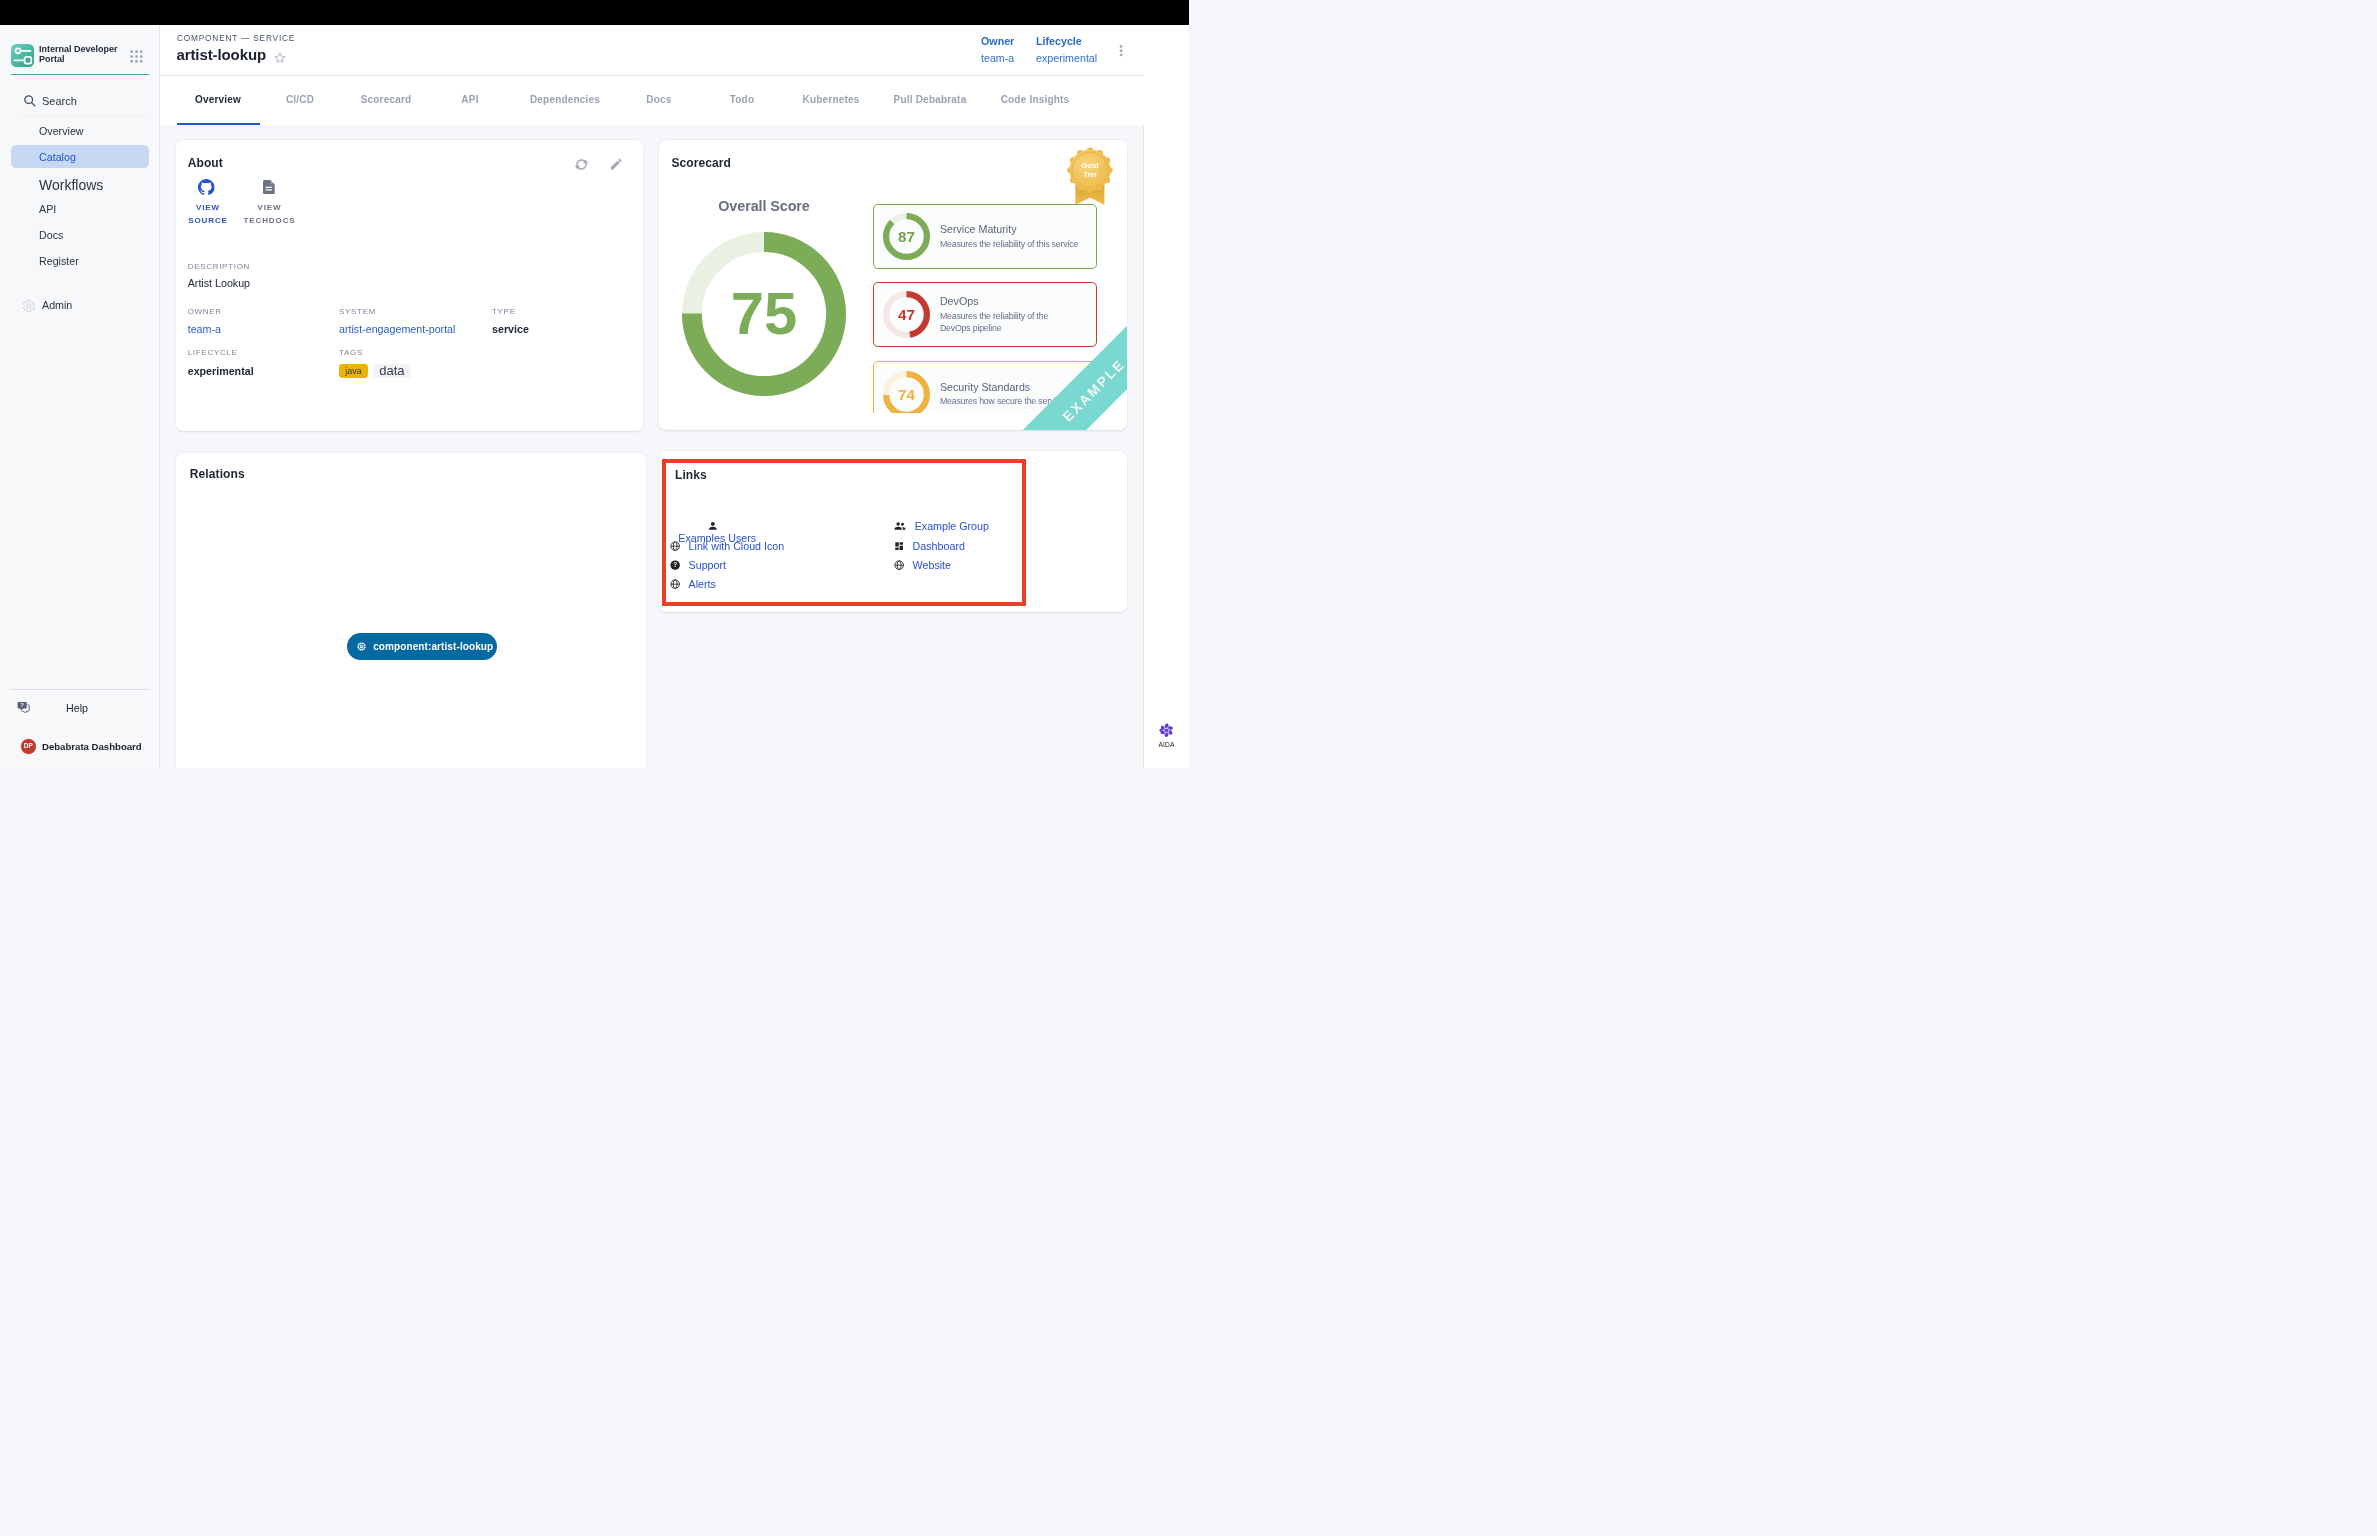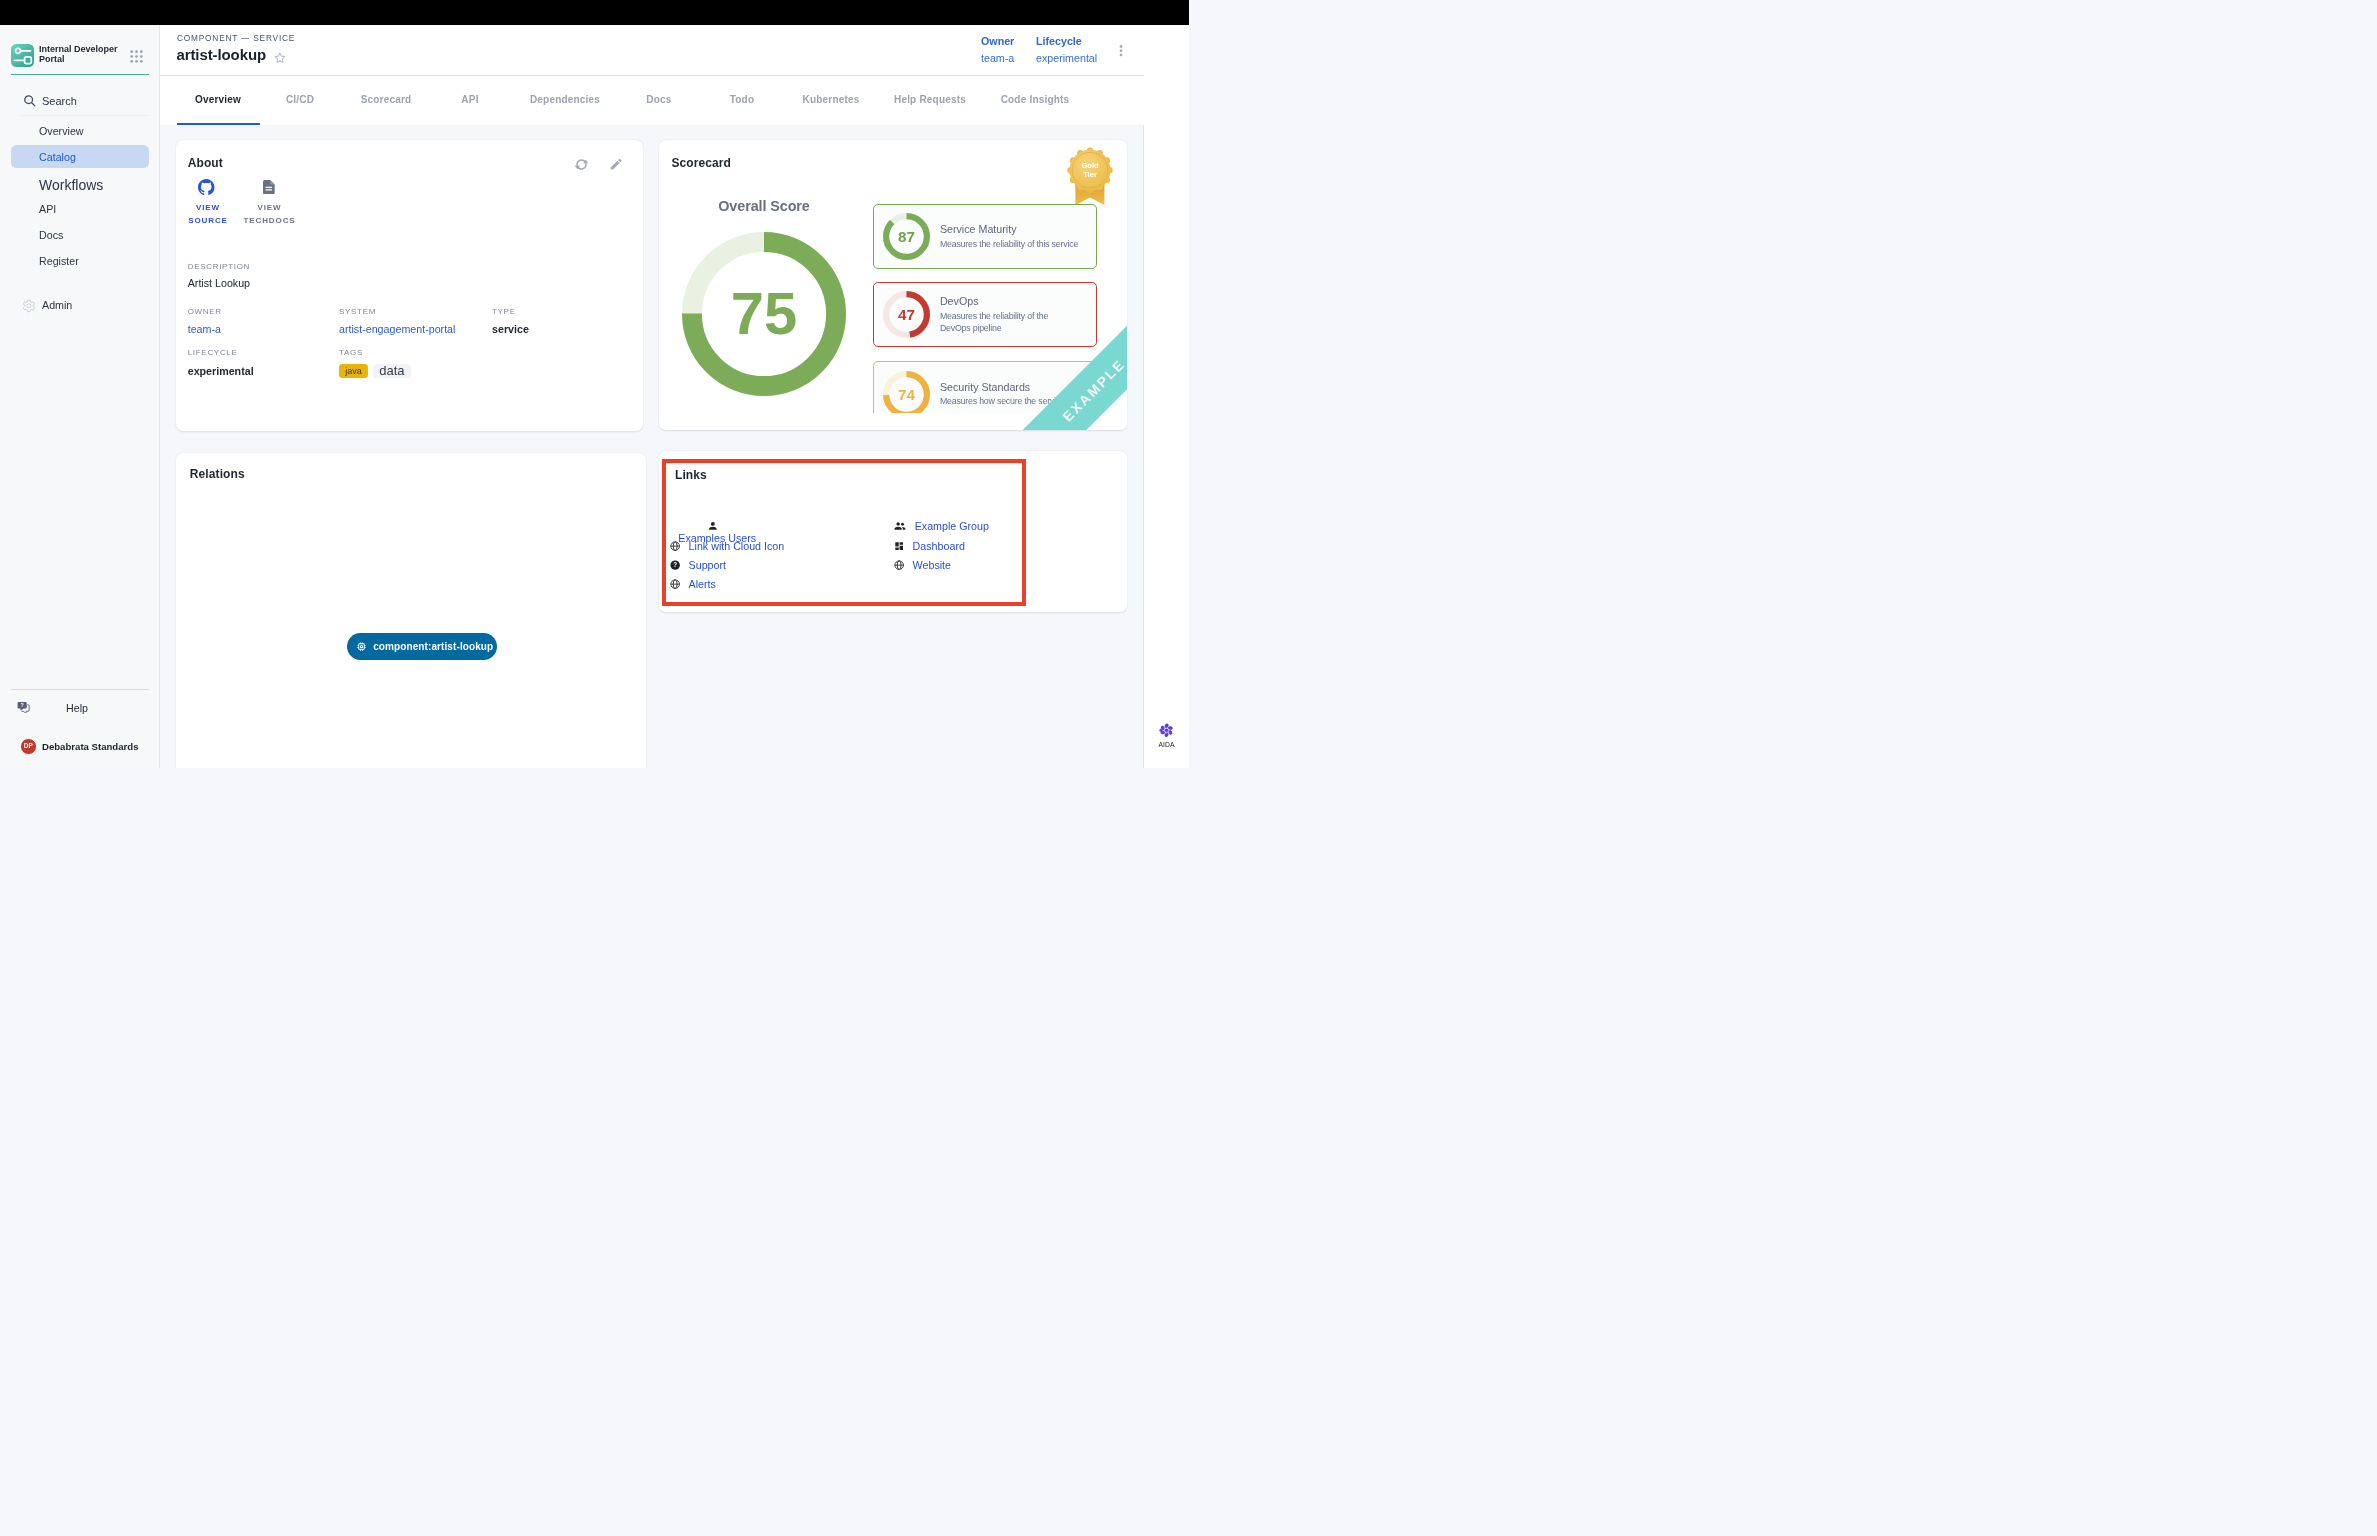--- a/index.html
+++ b/index.html
@@ -78,21 +78,21 @@
 
   <div class="abs" style="left:11px;top:664px;width:138px;height:0.7px;background:#d9dbe1;"></div>
   <svg class="abs" style="left:17px;top:676px;" width="13" height="12.4" viewBox="0 0 24 23" fill="#565f71">
     <path d="M2 1h13a2 2 0 0 1 2 2v8a2 2 0 0 1-2 2h-4l-4.2 3.4c-.5.4-1.3 0-1.3-.6V13H2a2 2 0 0 1-2-2V3a2 2 0 0 1 2-2z" transform="translate(1,1)"></path>
     <path d="M19 7h1.5a2 2 0 0 1 2 2v8a2 2 0 0 1-2 2h-3.5v2.6c0 .6-.8 1-1.3.6L11.5 19H8.2" fill="none" stroke="#565f71" stroke-width="1.7"></path>
     <text x="9.3" y="10.6" font-size="10" font-weight="700" fill="#fff" text-anchor="middle" font-family="Liberation Sans,sans-serif">?</text>
   </svg>
   <div class="abs" style="left:42px;top:677px;font-size:10.7px;color:#222a37;padding-left:24px;">Help</div>
   <div class="abs" style="left:20px;top:713px;width:16.5px;height:16.5px;border-radius:50%;background:#bd3a2f;border:1.4px solid #fff;box-sizing:border-box;"></div>
   <div class="abs" style="left:20px;top:713px;width:16.5px;height:16.5px;line-height:15px;text-align:center;font-size:6.5px;font-weight:700;color:#fff;">DP</div>
-  <div class="abs" style="left:42px;top:716px;font-size:9.6px;font-weight:700;color:#1a212d;">Debabrata Standards</div>
+  <div class="abs" style="left:42px;top:716px;font-size:9.6px;font-weight:700;color:#1a212d;">Debabrata Dashboard</div>
 </div>
 
 <div class="abs rightcol" id="rightcol">
   <svg class="abs" style="left:14.4px;top:697px;" width="16.5" height="16.5" viewBox="0 0 24 24">
     <defs>
         <linearGradient id="pg" x1="0" y1="0" x2="1" y2="1">
       <stop offset="0" stop-color="#4a23c6"></stop>
           <stop offset="1" stop-color="#7e57e8"></stop>
         </linearGradient>
       </defs>
@@ -129,21 +129,21 @@
 <div class="abs" id="tabs" style="left:160px;top:76px;width:984px;height:49px;background:#fff;">
   <div>
     <div class="tab" style="left:58px;color:#232b37;">Overview</div>
     <div class="tab" style="left:140px;">CI/CD</div>
     <div class="tab" style="left:226px;">Scorecard</div>
     <div class="tab" style="left:310px;">API</div>
     <div class="tab" style="left:405px;">Dependencies</div>
     <div class="tab" style="left:499px;">Docs</div>
     <div class="tab" style="left:582px;">Todo</div>
     <div class="tab" style="left:671px;">Kubernetes</div>
-    <div class="tab" style="left:770px;">Help Requests</div>
+    <div class="tab" style="left:770px;">Pull Debabrata</div>
     <div class="tab" style="left:875px;">Code Insights</div>
     </div>
   <div class="abs" style="left:16.5px;top:47px;width:83px;height:2.1px;background:#1f59d2;"></div>
 </div>
 
 <div class="card" id="about" style="left:176px;top:140px;width:467px;height:291px;">
   <div class="abs ctitle" style="left:11.7px;top:16px;">About</div>
   <svg class="abs" style="left:398px;top:16.5px;" width="15" height="15" viewBox="0 0 22 22" fill="#a5a9b7">
     <path d="M4.69,12.93 A6.6,6.6 0 0 1 17.31,9.07" fill="none" stroke="#a5a9b7" stroke-width="2.5"></path>
     <path d="M17.31,9.07 A6.6,6.6 0 0 1 4.69,12.93" fill="none" stroke="#a5a9b7" stroke-width="2.5"></path>

